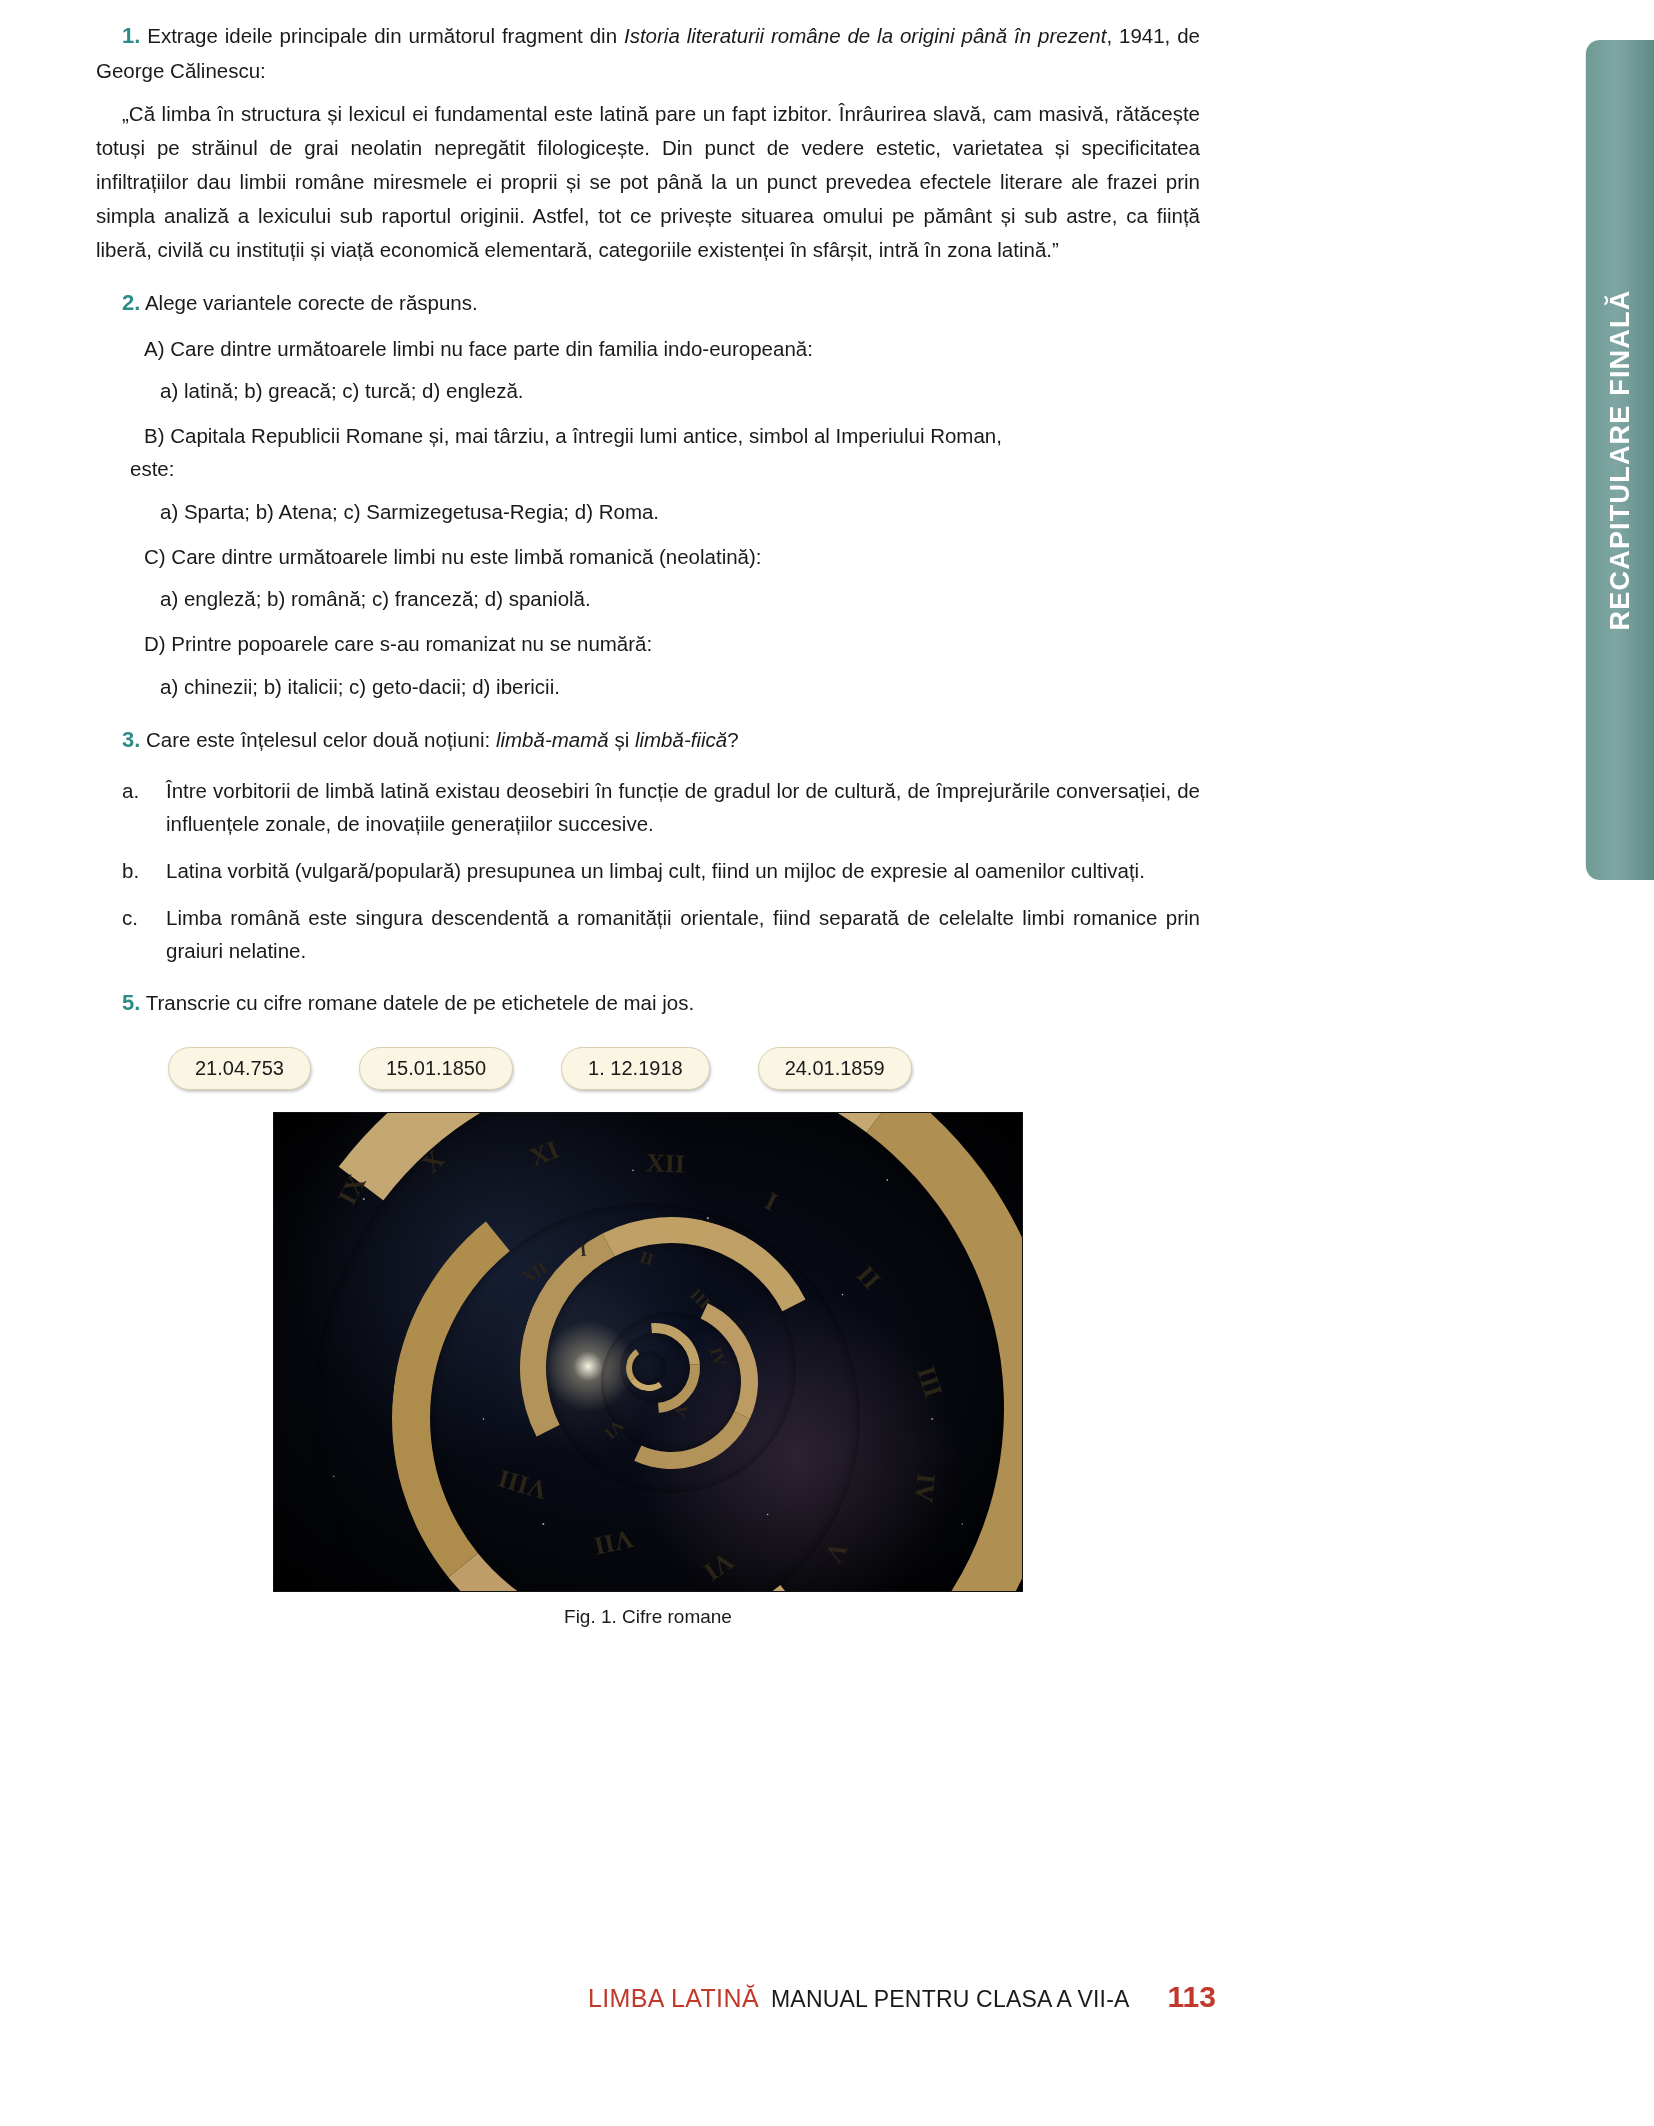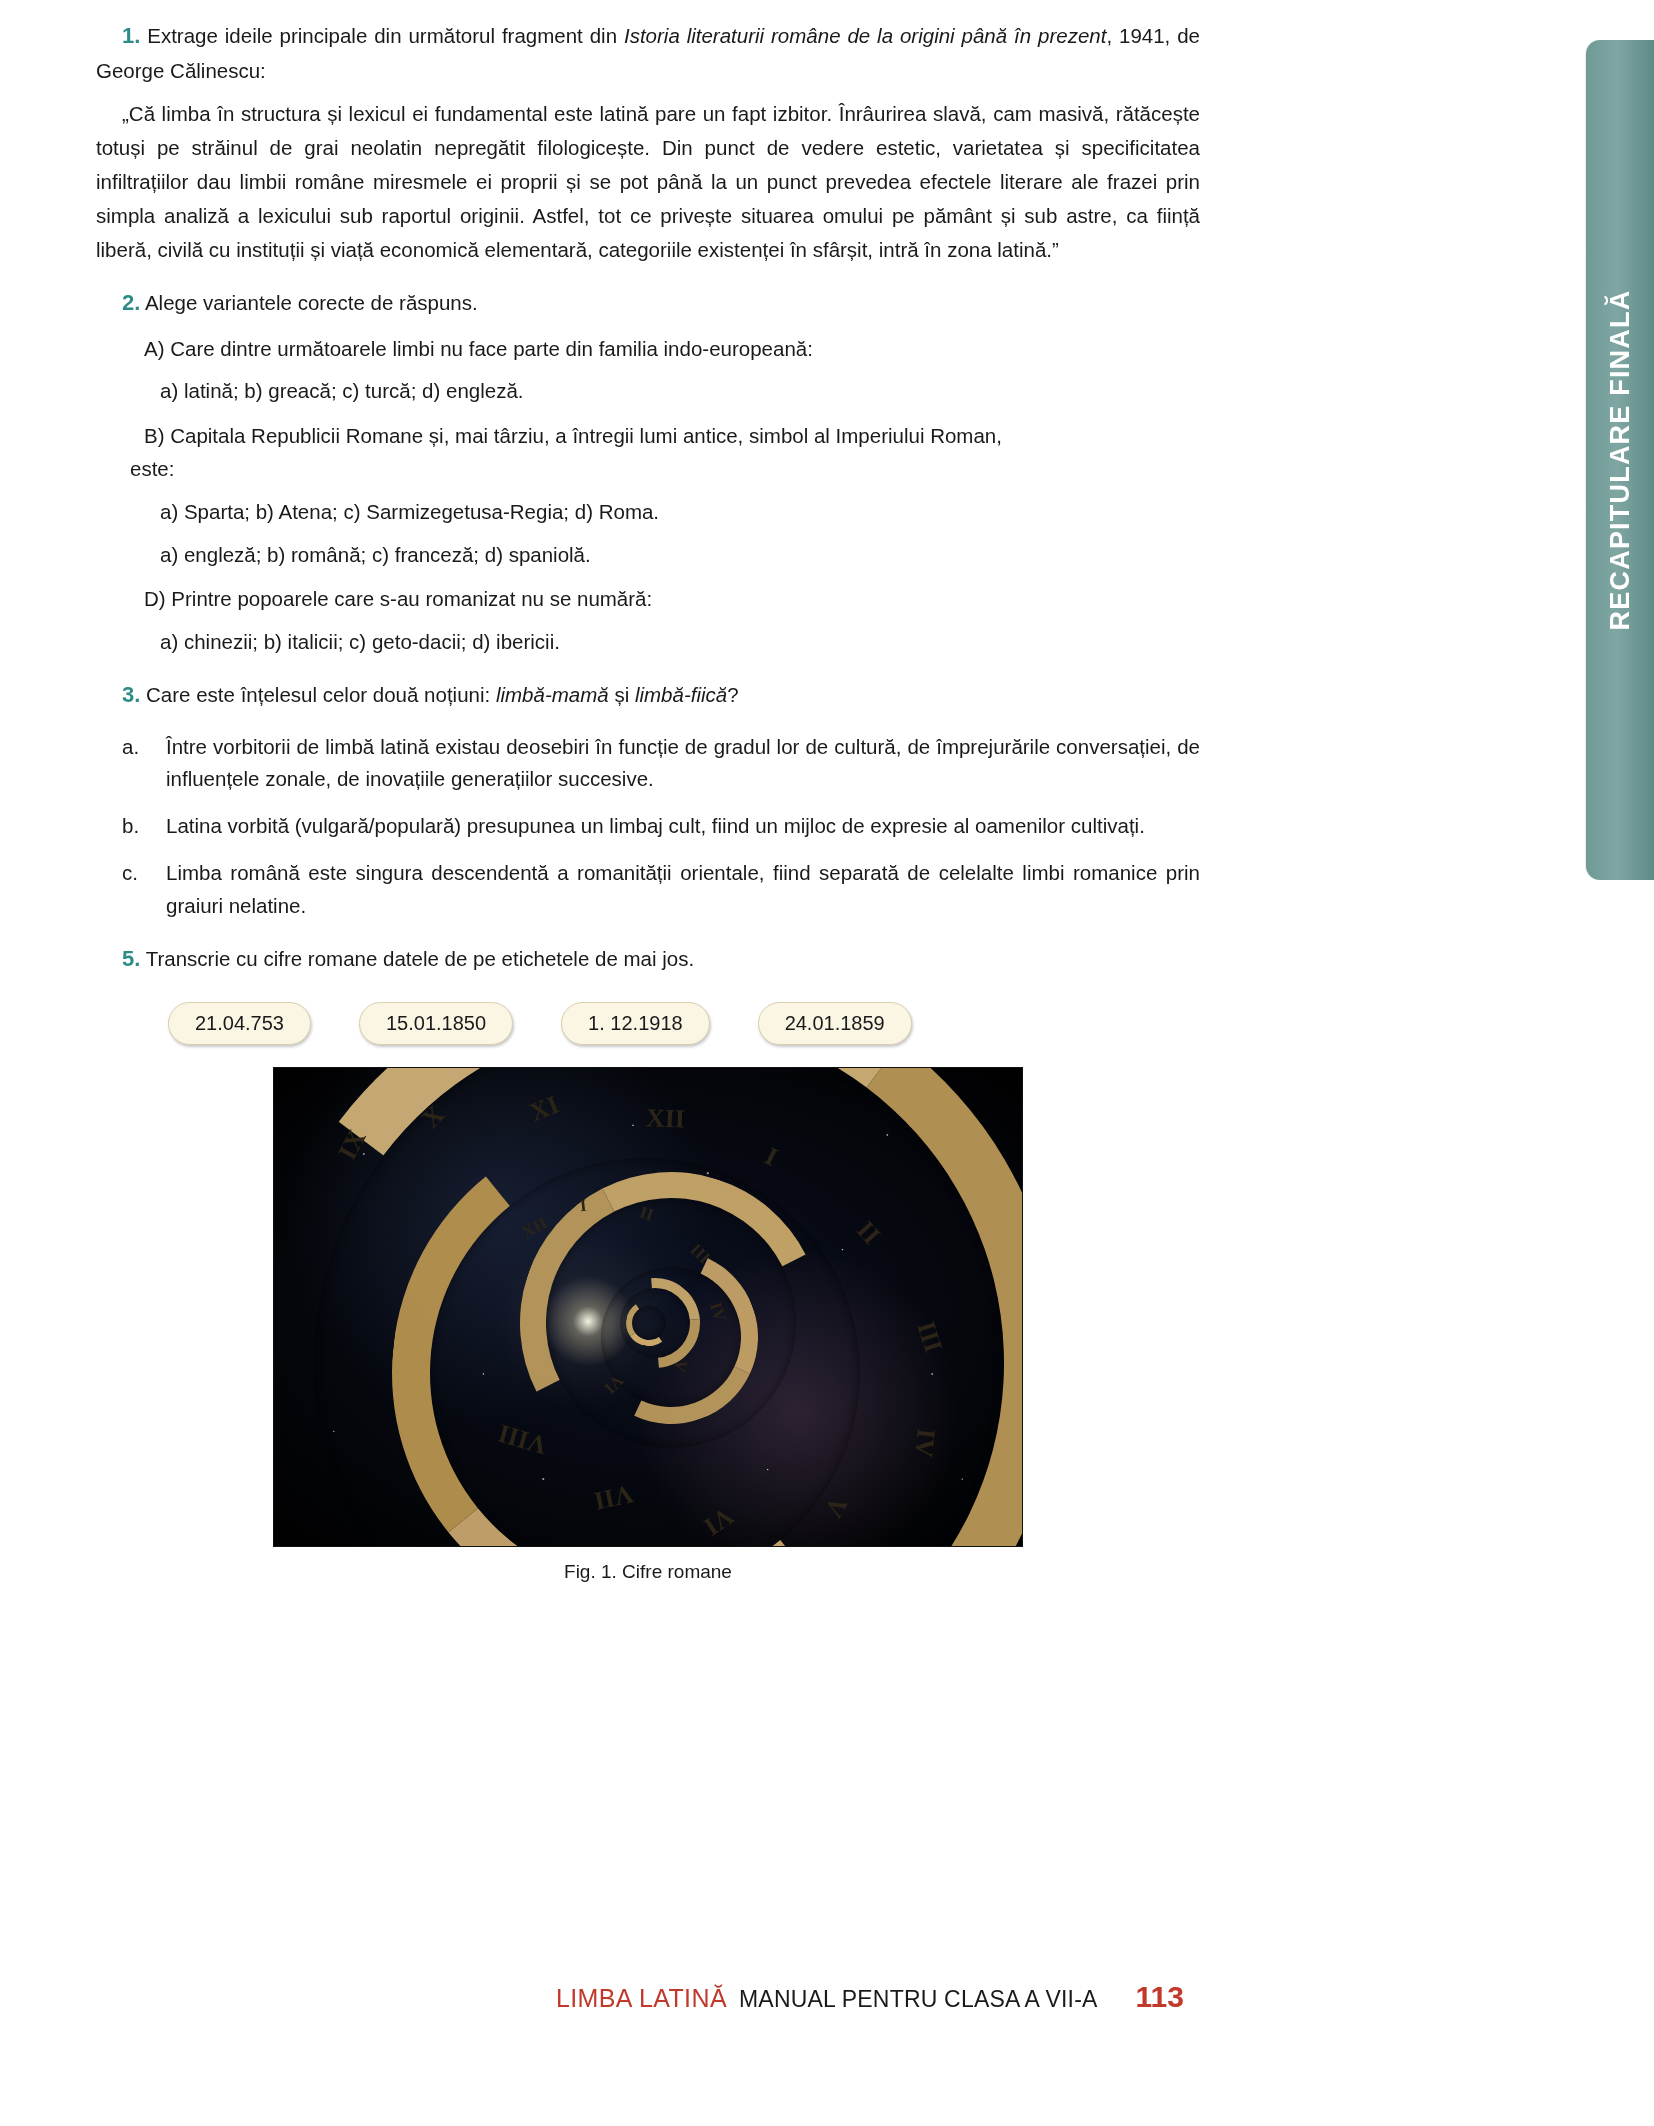--- a/index.html
+++ b/index.html
@@ -227,21 +227,21 @@
   }
   .fig-caption {
     font-size: 19px;
     margin-top: 14px;
     color: #1a1a1a;
   }
 
   
   .footer {
     position: absolute;
-    left: 80px;
+    left: 112px;
     top: 1980px;
     width: 1104px;
     display: flex;
     align-items: baseline;
     justify-content: flex-end;
     gap: 12px;
   }
   .footer-brand {
     color: #c0392b;
     font-size: 25px;
@@ -282,20 +282,21 @@
       <span>Alege variantele corecte de răspuns.</span>
     </p>
 
     <p class="sub">A) Care dintre următoarele limbi nu face parte din familia indo-europeană:</p>
     <p class="sub-ans">a) latină; b) greacă; c) turcă; d) engleză.</p>
 
     <p class="sub">B) Capitala Republicii Romane și, mai târziu, a întregii lumi antice, simbol al Imperiului Roman,</p>
     <p class="sub sub-cont" style="margin-top:0;">este:</p>
     <p class="sub-ans">a) Sparta; b) Atena; c) Sarmizegetusa-Regia; d) Roma.</p>
 
+    <p class="sub">C) Care dintre următoarele limbi nu este limbă romanică (neolatină):</p>
     <p class="sub-ans">a) engleză; b) română; c) franceză; d) spaniolă.</p>
 
     <p class="sub">D) Printre popoarele care s-au romanizat nu se numără:</p>
     <p class="sub-ans">a) chinezii; b) italicii; c) geto-dacii; d) ibericii.</p>
   </div>
 
   <div class="ex-block">
     <p class="para indent">
       <span class="num">3.</span>
       <span>Care este înțelesul celor două noțiuni: </span><em>limbă-mamă</em><span> și </span><em>limbă-fiică</em><span>?</span>

